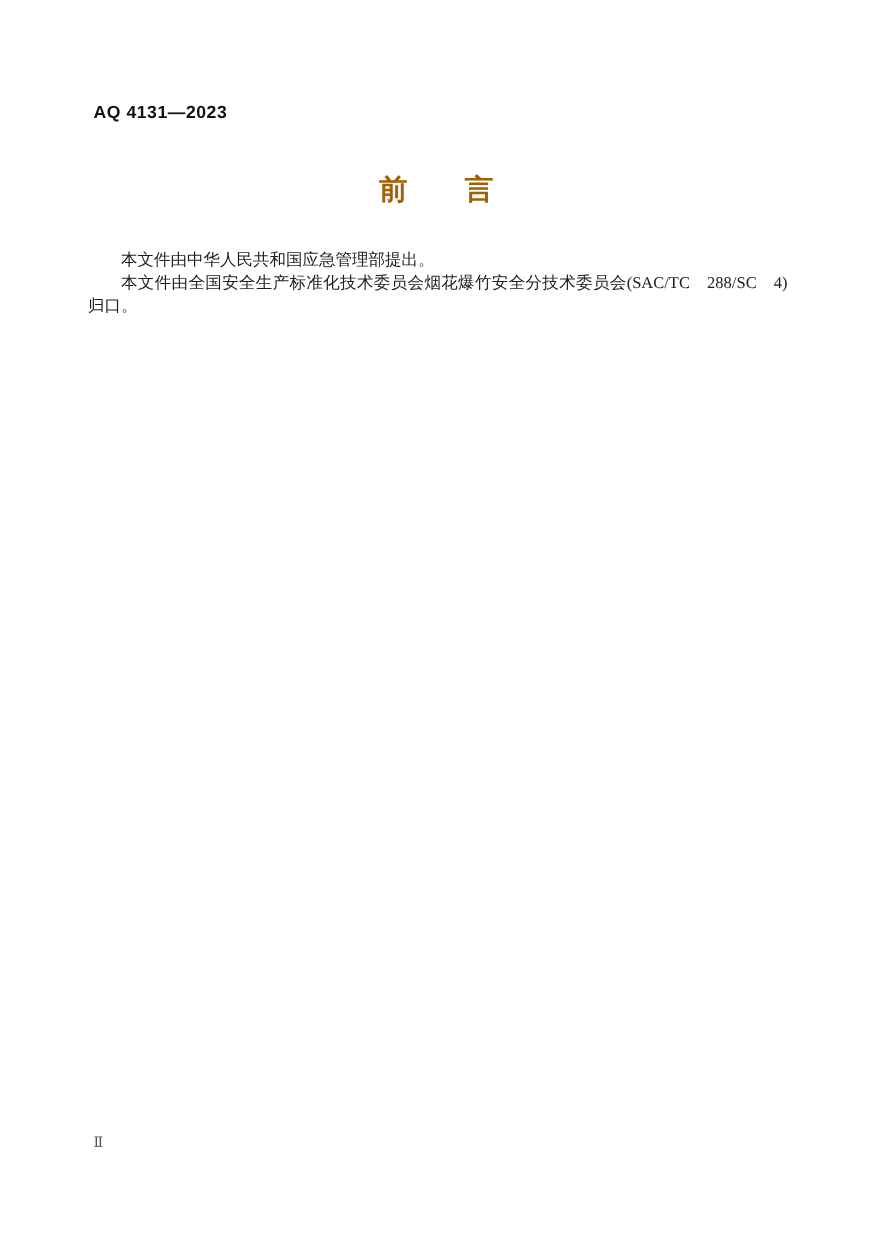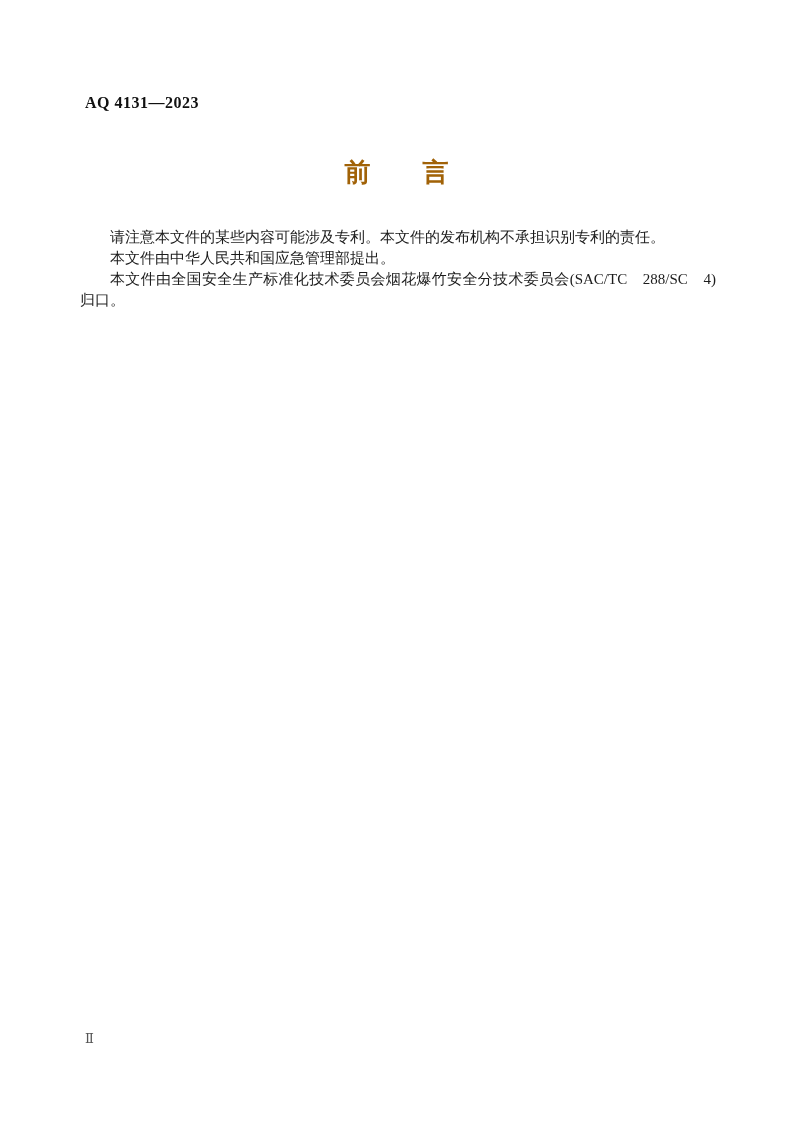--- a/index.html
+++ b/index.html
@@ -13,21 +13,21 @@
     height: 1122px;
     background: #ffffff;
     overflow: hidden;
     font-family: "Liberation Serif", "DejaVu Serif", serif;
     color: #1a1a1a;
   }
   .header-code {
     position: absolute;
     top: 94px;
     left: 85px;
-    font-family: Liberation Serif, serif;
+    font-family: Liberation Sans, sans-serif;
     font-weight: bold;
     font-size: 16px;
     letter-spacing: 0.5px;
     color: #111111;
   }
   .page-title {
     position: absolute;
     top: 155px;
     left: 0;
     width: 100%;
@@ -65,20 +65,19 @@
 </head>
 <body>
 
 <div class="page">
 
   <div class="header-code">AQ 4131—2023</div>
 
   <h1 class="page-title">前　　言</h1>
 
   <div class="body-text">
-    <p>请注意本文件的某些内容可能涉及专利。本文件的发布机构不承担识别专利的责任。</p>
     <p>本文件由中华人民共和国应急管理部提出。</p>
     <p>本文件由全国安全生产标准化技术委员会烟花爆竹安全分技术委员会(SAC/TC　288/SC　4)归口。</p>
   </div>
 
   <div class="page-number">Ⅱ</div>
 
 </div>
 
 </body></html>

